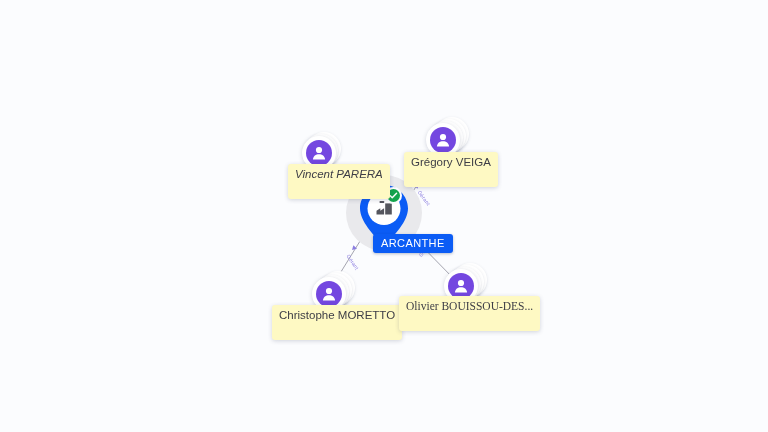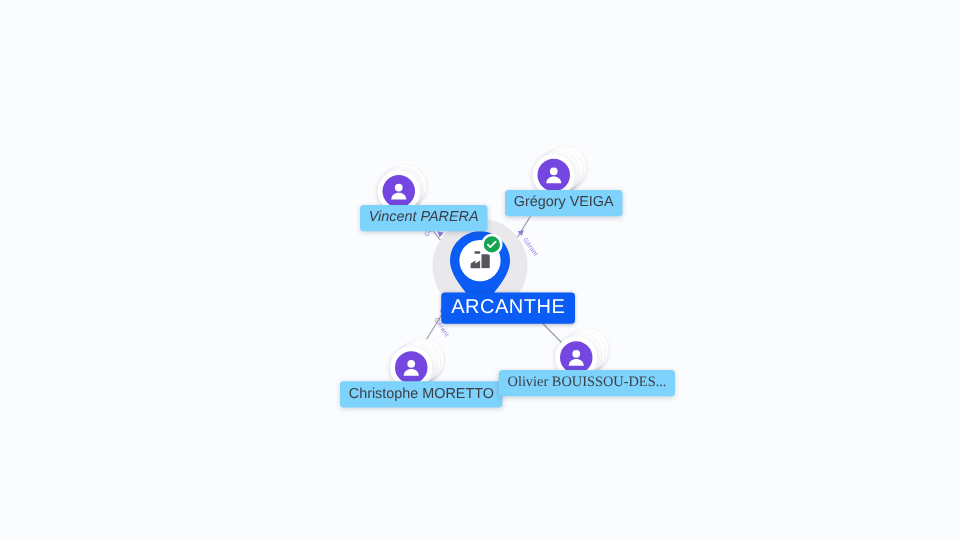--- a/index.html
+++ b/index.html
@@ -40,24 +40,24 @@
     left:28px; top:3px;
     width:17px;height:17px;border-radius:50%;
     background:#14a44d;
     border:2px solid #fbfcfe;
     box-sizing:border-box;
   }
   .company-badge svg{position:absolute;left:2px;top:2px;}
 
   .company-label{
     position:absolute;
-    left:353px; top:234px;
+    left:373px; top:234px;
     background:#0b5cf5;
     color:#ffffff;
-    font-size:16px;
+    font-size:11px;
     letter-spacing:.4px;
     padding:3px 8px 4px 8px;
     border-radius:3px;
     white-space:nowrap;
     box-shadow:0 1px 3px rgba(20,40,90,.30);
     text-align:right;
   }
 
   
   .person{position:absolute;}
@@ -77,24 +77,24 @@
   }
   .avatar{
     position:absolute;left:4px;top:4px;
     width:26px;height:26px;border-radius:50%;
     background:#7447e0;
   }
   .avatar svg{position:absolute;left:5px;top:5px;}
 
   .person-label{
     position:absolute;
-    background:#7dd3fc;
+    background:#fef9c3;
     color:#3d3d46;
     font-size:11.5px;
-    padding:4px 7px 5px 7px;
+    padding:4px 7px 19px 7px;
     border-radius:3px;
     white-space:nowrap;
     box-shadow:0 1px 4px rgba(60,70,100,.22);
   }
 
   
   .edge-label{
     position:absolute;
     color:#8b7de0;
     font-size:5.2px;

